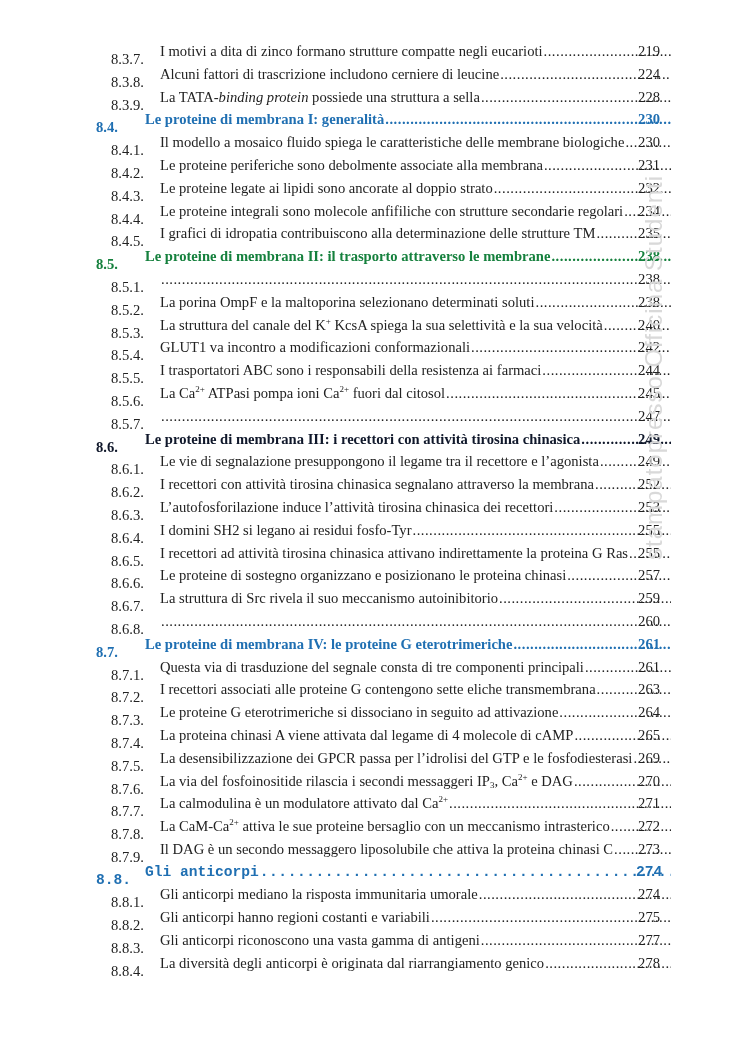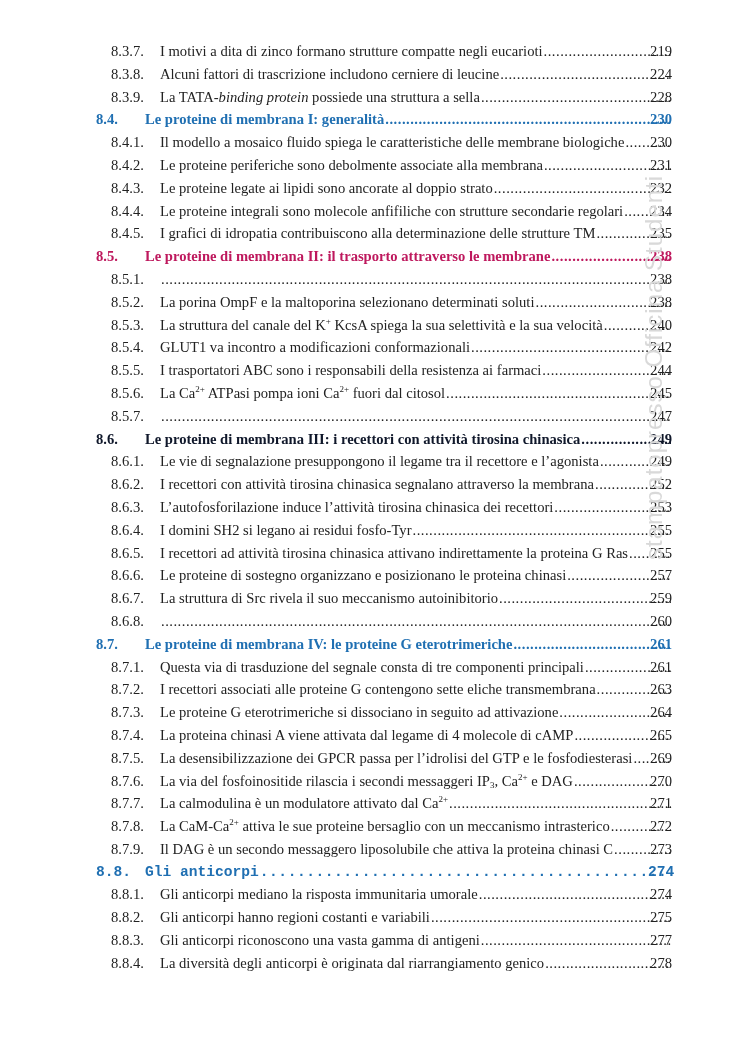--- a/index.html
+++ b/index.html
@@ -6,32 +6,32 @@
   body {
     width: 744px; height: 1052px; position: relative; overflow: hidden;
     font-family: "Liberation Serif", "DejaVu Serif", serif;
     color: #222222;
   }
   .toc { position: absolute; left: 0; top: 40px; width: 744px; }
   .row {
     position: relative; height: 22.8px; line-height: 22.8px;
     font-size: 14.6px; white-space: nowrap;
   }
-  .row .num { position: absolute; left: 111px; }
+  .row .num { position: absolute; left: 111px; margin-top: 8px; }
   .row .title-wrap {
     position: absolute; left: 160px; right: 72px;
     display: flex; align-items: flex-start; overflow: hidden;
   }
   .row .ttl { flex: 0 0 auto; }
   .row .dots {
     flex: 1 1 auto; overflow: hidden; white-space: nowrap;
     letter-spacing: 0.5px; margin: 0 1px;
   }
   .row .dots::after { content: "................................................................................................................................................................................"; }
-  .row .pg { position: absolute; right: 72px; width: 24px; text-align: right; }
+  .row .pg { position: absolute; right: 84px; width: 24px; text-align: right; }
   .row.section { color: #1f6fb2; font-weight: bold; }
   .row.section .num { left: 96px; }
   .row.section .title-wrap { left: 145px; }
   sup { font-size: 9px; line-height: 0; vertical-align: 6px; }
   sub { font-size: 9px; line-height: 0; vertical-align: -2px; }
   .watermark {
     position: absolute; left: 640px; top: 560px;
     transform: rotate(-90deg); transform-origin: left top;
     font-family: "Liberation Sans", "DejaVu Sans", sans-serif;
     font-size: 24px; color: #d9d9d9; white-space: nowrap; letter-spacing: 1px;
@@ -106,21 +106,21 @@
       <span class="pg">234</span>
     </div>
   <div class="row sub">
       <span class="num">8.4.5.</span>
       <span class="title-wrap">
         <span class="ttl">I grafici di idropatia contribuiscono alla determinazione delle strutture TM</span>
         <span class="dots"></span>
       </span>
       <span class="pg">235</span>
     </div>
-  <div class="row section" style="color: #be185d;">
+  <div class="row section" style="color: #15803d;">
       <span class="num">8.5.</span>
       <span class="title-wrap">
         <span class="ttl">Le proteine di membrana II: il trasporto attraverso le membrane</span>
         <span class="dots"></span>
       </span>
       <span class="pg">238</span>
     </div>
   <div class="row sub">
       <span class="num">8.5.1.</span>
       <span class="title-wrap">

